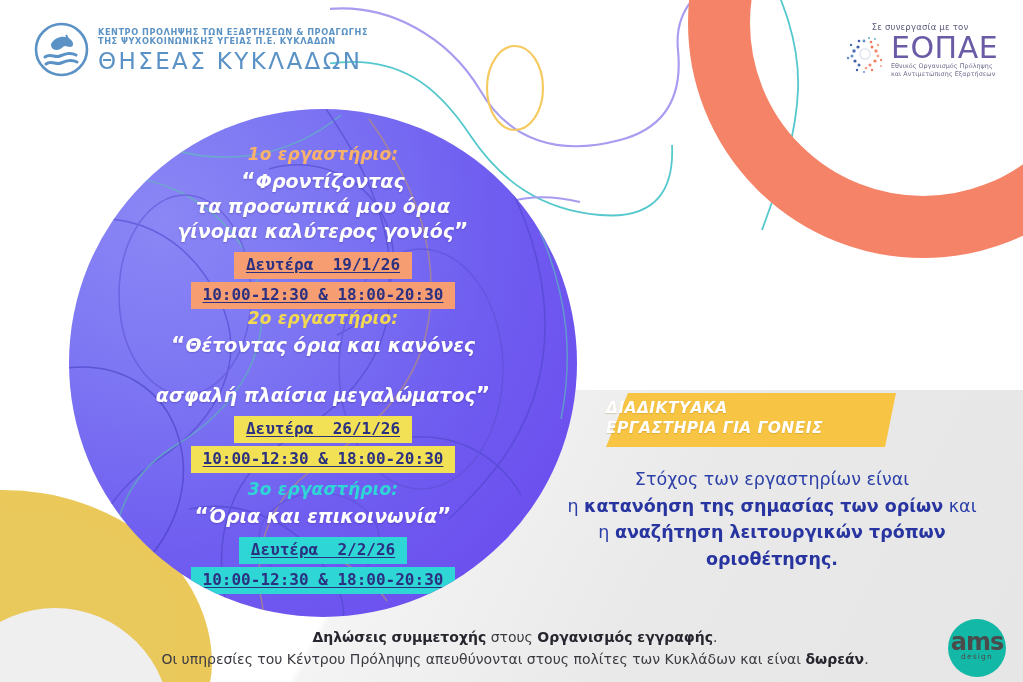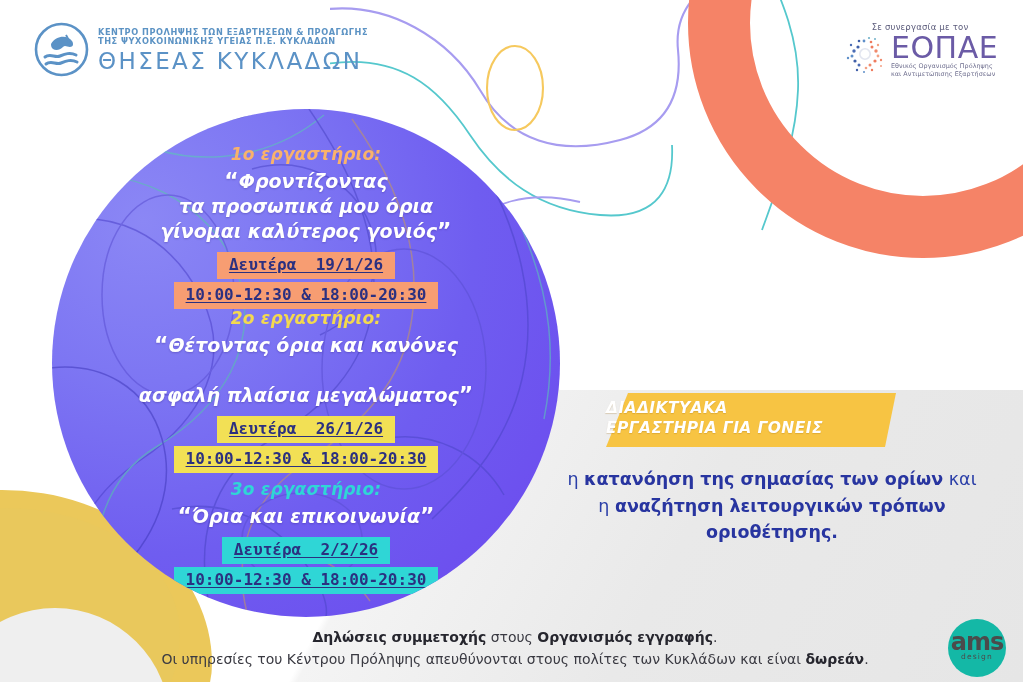--- a/index.html
+++ b/index.html
@@ -71,21 +71,21 @@
   .gray-circle-bl {
     position: absolute;
     left: -60px; top: 608px;
     width: 230px; height: 230px;
     background: #efefef;
     border-radius: 50%;
   }
   
   .purple-circle {
     position: absolute;
-    left: 52px; top: 109px;
+    left: 69px; top: 109px;
     width: 508px; height: 508px;
     border-radius: 50%;
     background: radial-gradient(circle at 18% 22%, #8b87f5 0%, #7d76f3 28%, #6f5df0 58%, #6b46ee 100%);
     overflow: hidden;
     box-shadow: 0 0 0 0 rgba(0,0,0,0);
   }
   .purple-circle svg {
     position: absolute;
     left: 0; top: 0;
   }
@@ -367,20 +367,21 @@
   </div>
 
   <div class="banner"></div>
   <div class="banner-txt">
     <div>ΔΙΑΔΙΚΤΥΑΚΑ</div>
     <div>ΕΡΓΑΣΤΗΡΙΑ ΓΙΑ ΓΟΝΕΙΣ</div>
   </div>
 
 
   <div class="descr">
+    <div>Στόχος των εργαστηρίων είναι</div>
     <div><span>η </span><b>κατανόηση της σημασίας των ορίων</b><span> και</span></div>
     <div><span>η </span><b>αναζήτηση λειτουργικών τρόπων</b></div>
     <div><b>οριοθέτησης.</b></div>
   </div>
 
   <div class="footer">
     <div><b>Δηλώσεις συμμετοχής</b><span> στους </span><b>Οργανισμός εγγραφής</b><span>.</span></div>
     <div><span>Οι υπηρεσίες του Κέντρου Πρόληψης απευθύνονται στους πολίτες των Κυκλάδων και είναι </span><b>δωρεάν</b><span>.</span></div>
   </div>
 

